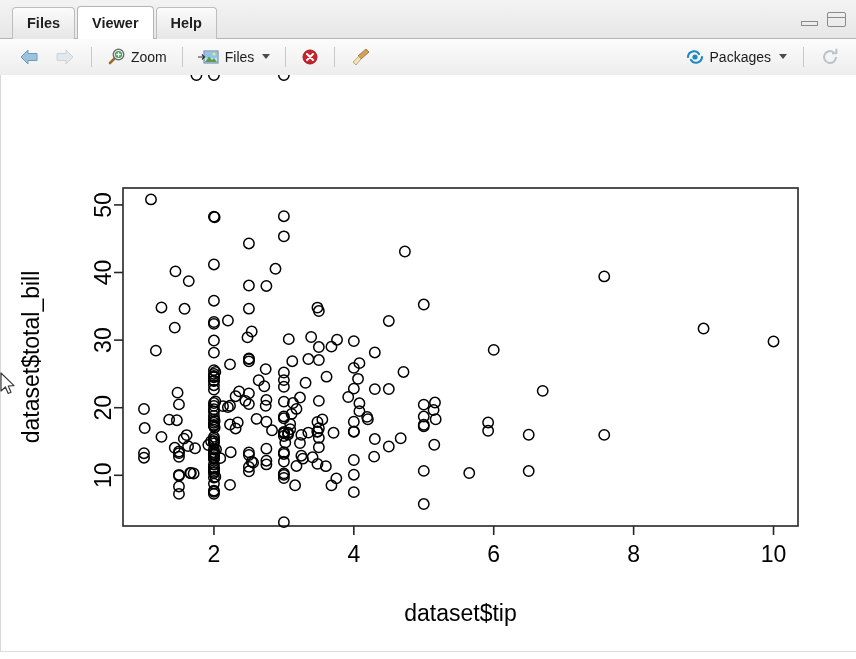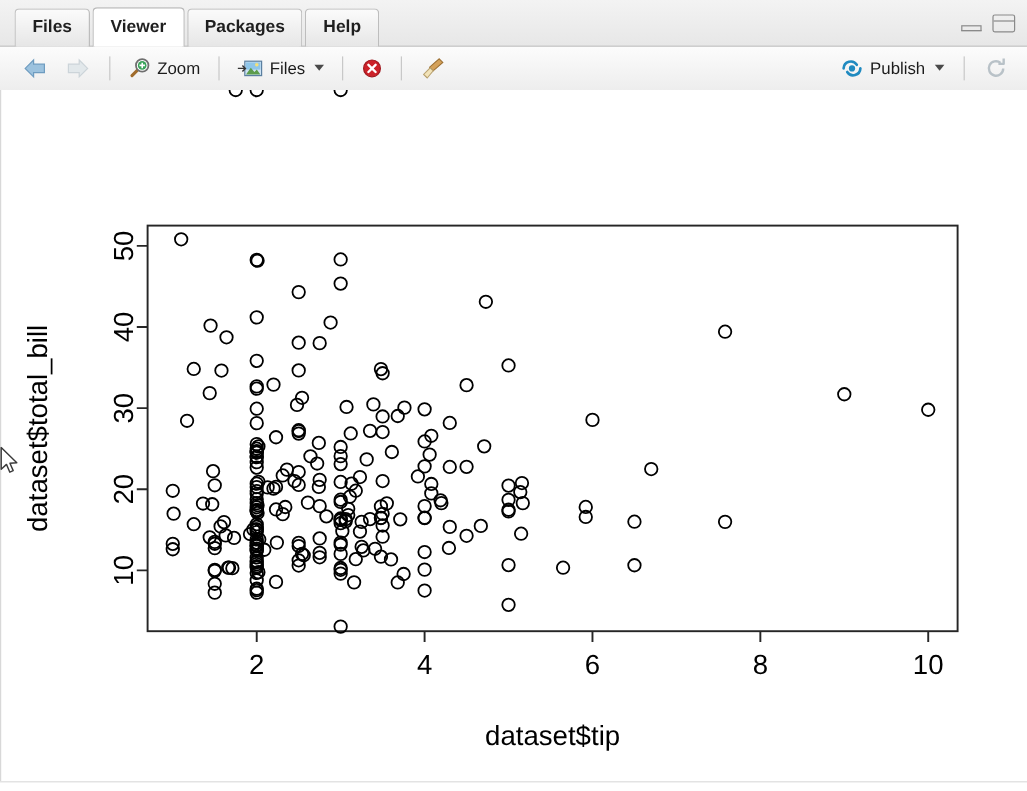--- a/index.html
+++ b/index.html
@@ -172,21 +172,20 @@
 </style>
 </head>
 <body>
 
 <div id="app">
 
   <div class="tabbar">
     <div class="tabs">
       <div class="tab">Files</div>
       <div class="tab active">Viewer</div>
-      <div class="tab">Packages</div>
       <div class="tab">Help</div>
     </div>
     <div class="wincontrols">
       <div class="win-min"></div>
       <div class="win-max"></div>
     </div>
   </div>
 
   <div class="toolbar">
     <div class="tb-left">
@@ -249,21 +248,21 @@
       </div>
     </div>
 
     <div class="tb-right">
       <div class="tb-btn">
         <svg width="20" height="18" viewBox="0 0 20 18">
           <path d="M3 9 a6 6 0 0 1 11 -3" fill="none" stroke="#1f8ac0" stroke-width="2.2" stroke-linecap="round"></path>
           <path d="M17 9 a6 6 0 0 1 -11 3" fill="none" stroke="#1f8ac0" stroke-width="2.2" stroke-linecap="round"></path>
           <circle cx="10" cy="9" r="2.6" fill="#1f8ac0"></circle>
         </svg>
-        <span>Publish</span>
+        <span>Packages</span>
         <span class="caret"></span>
       </div>
 
       <div class="sep"></div>
 
       <div class="tb-btn">
         <svg width="20" height="20" viewBox="0 0 20 20">
           <path d="M16 10 a6 6 0 1 1 -2.2 -4.6" fill="none" stroke="#b9c2c8" stroke-width="2"></path>
           <path d="M16.4 1.8 L16.4 6.2 L12 6.2" fill="none" stroke="#b9c2c8" stroke-width="2" stroke-linejoin="round"></path>
         </svg>

